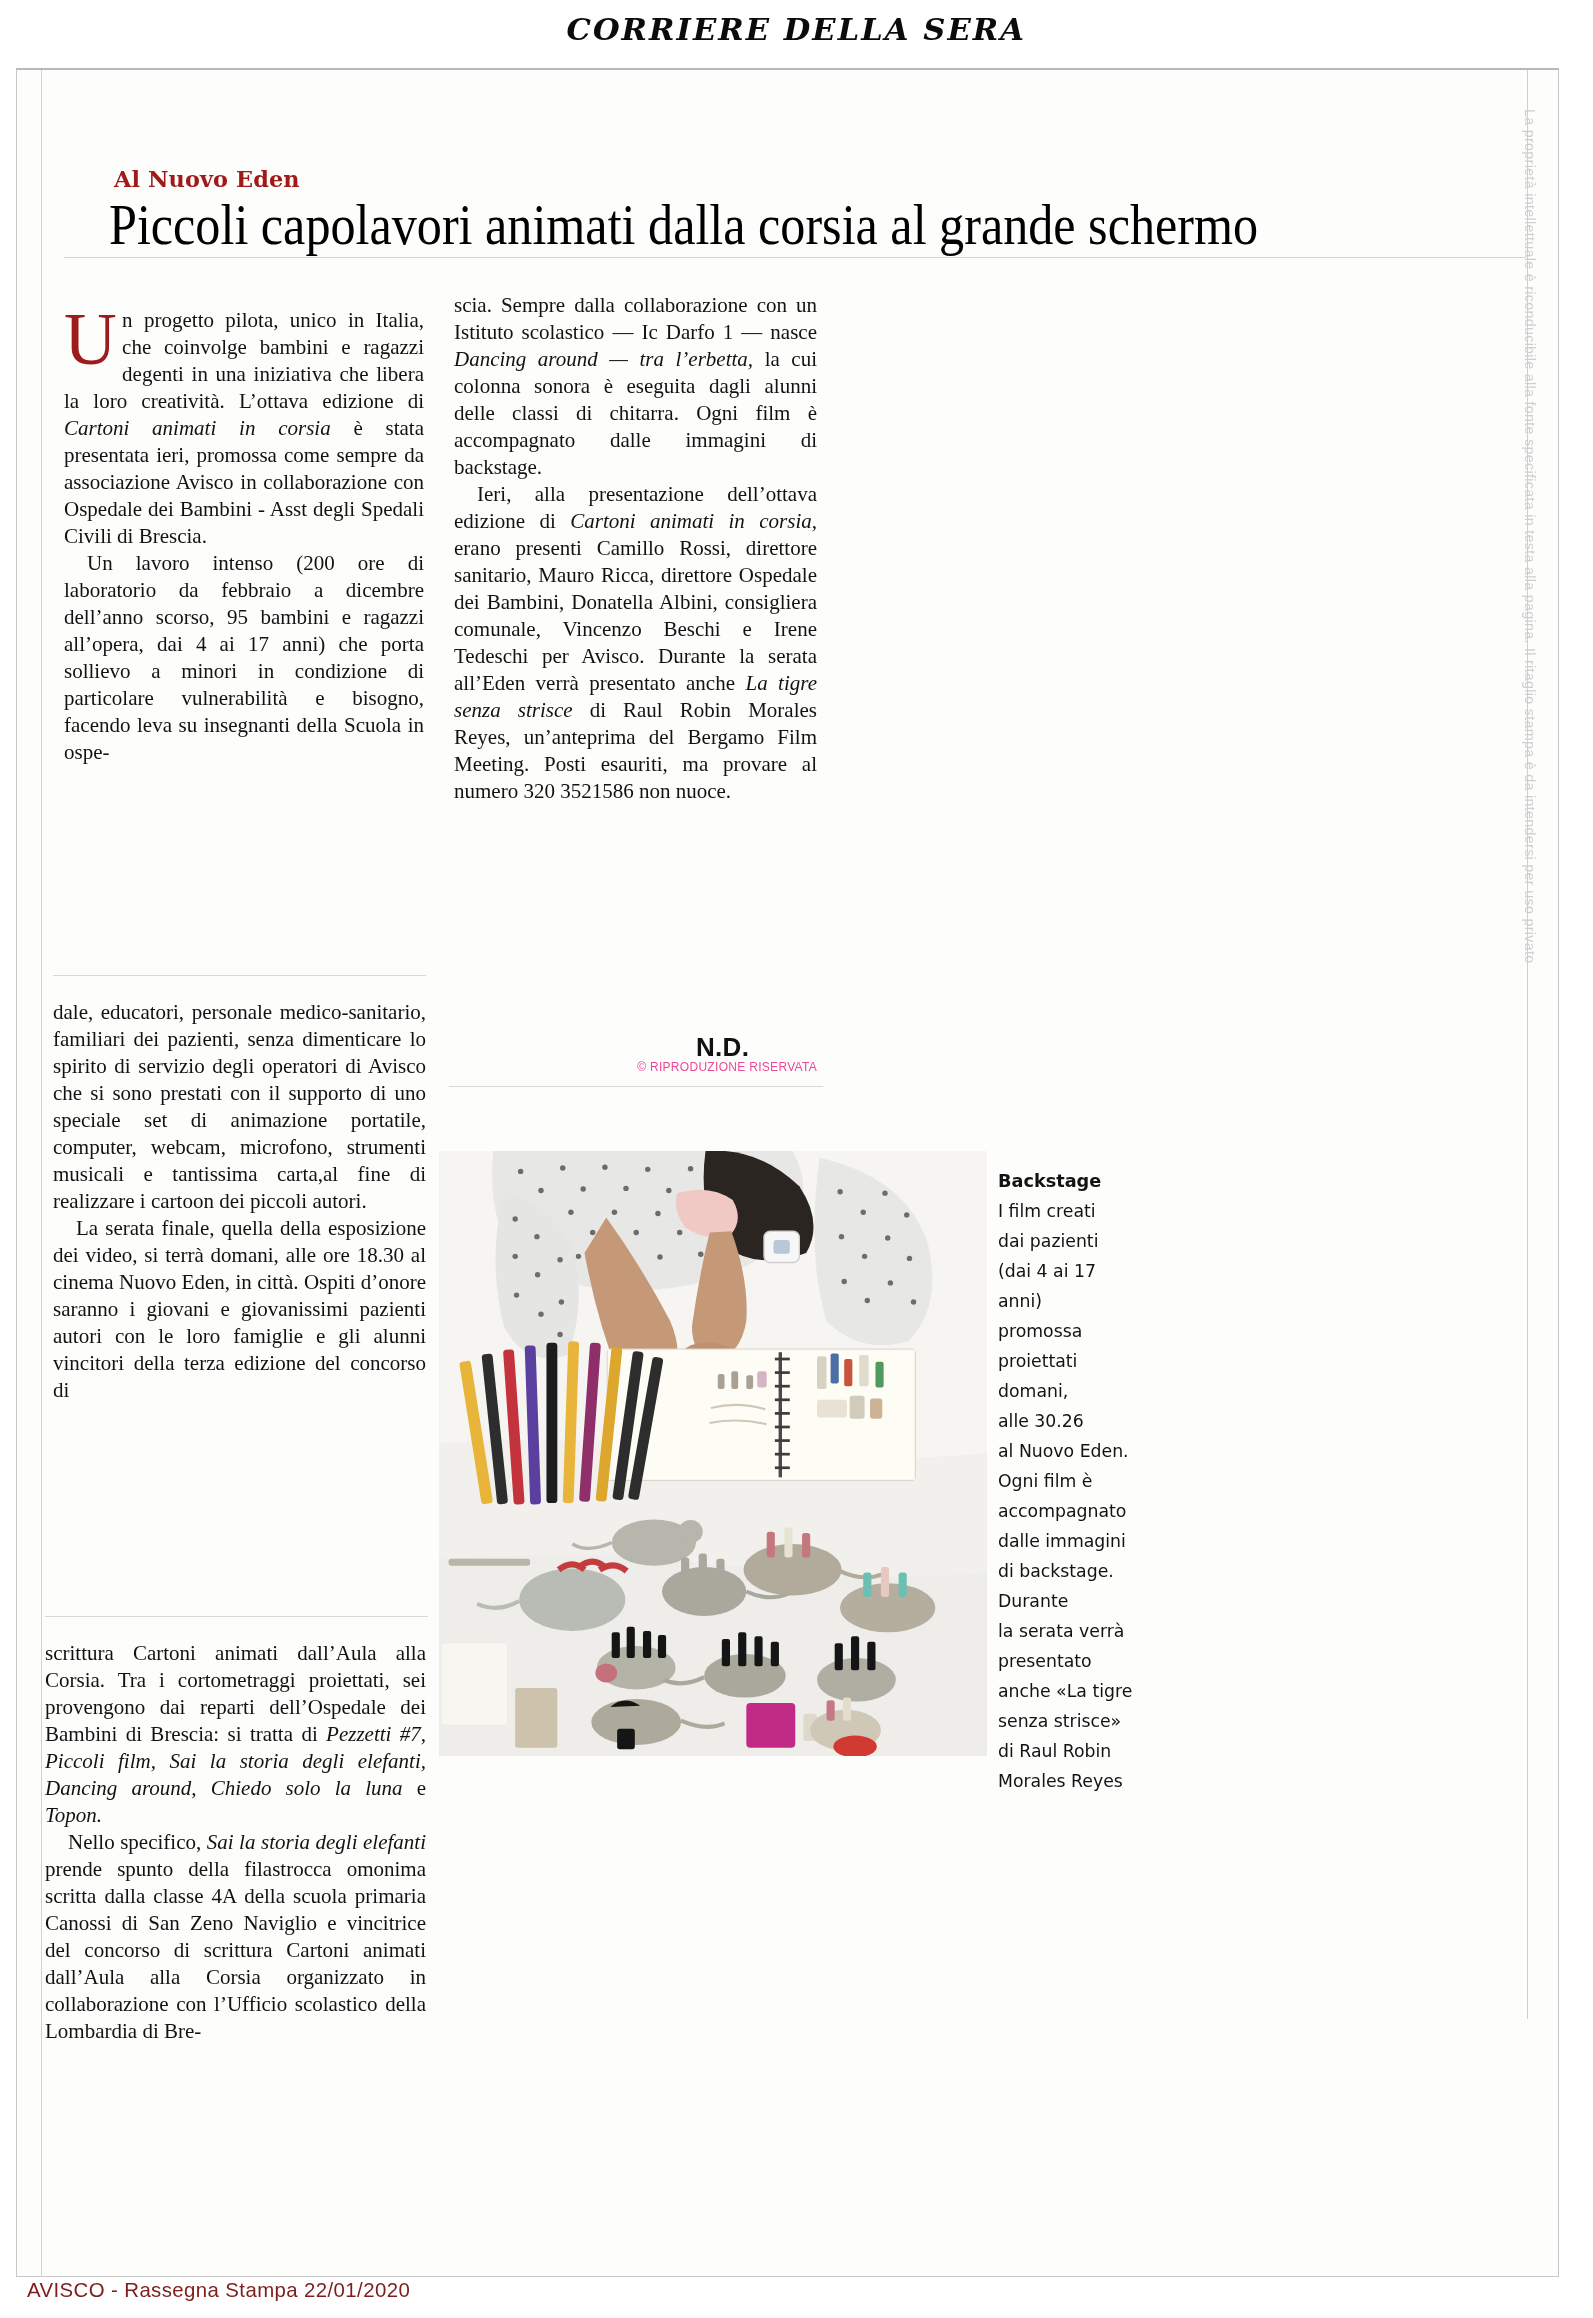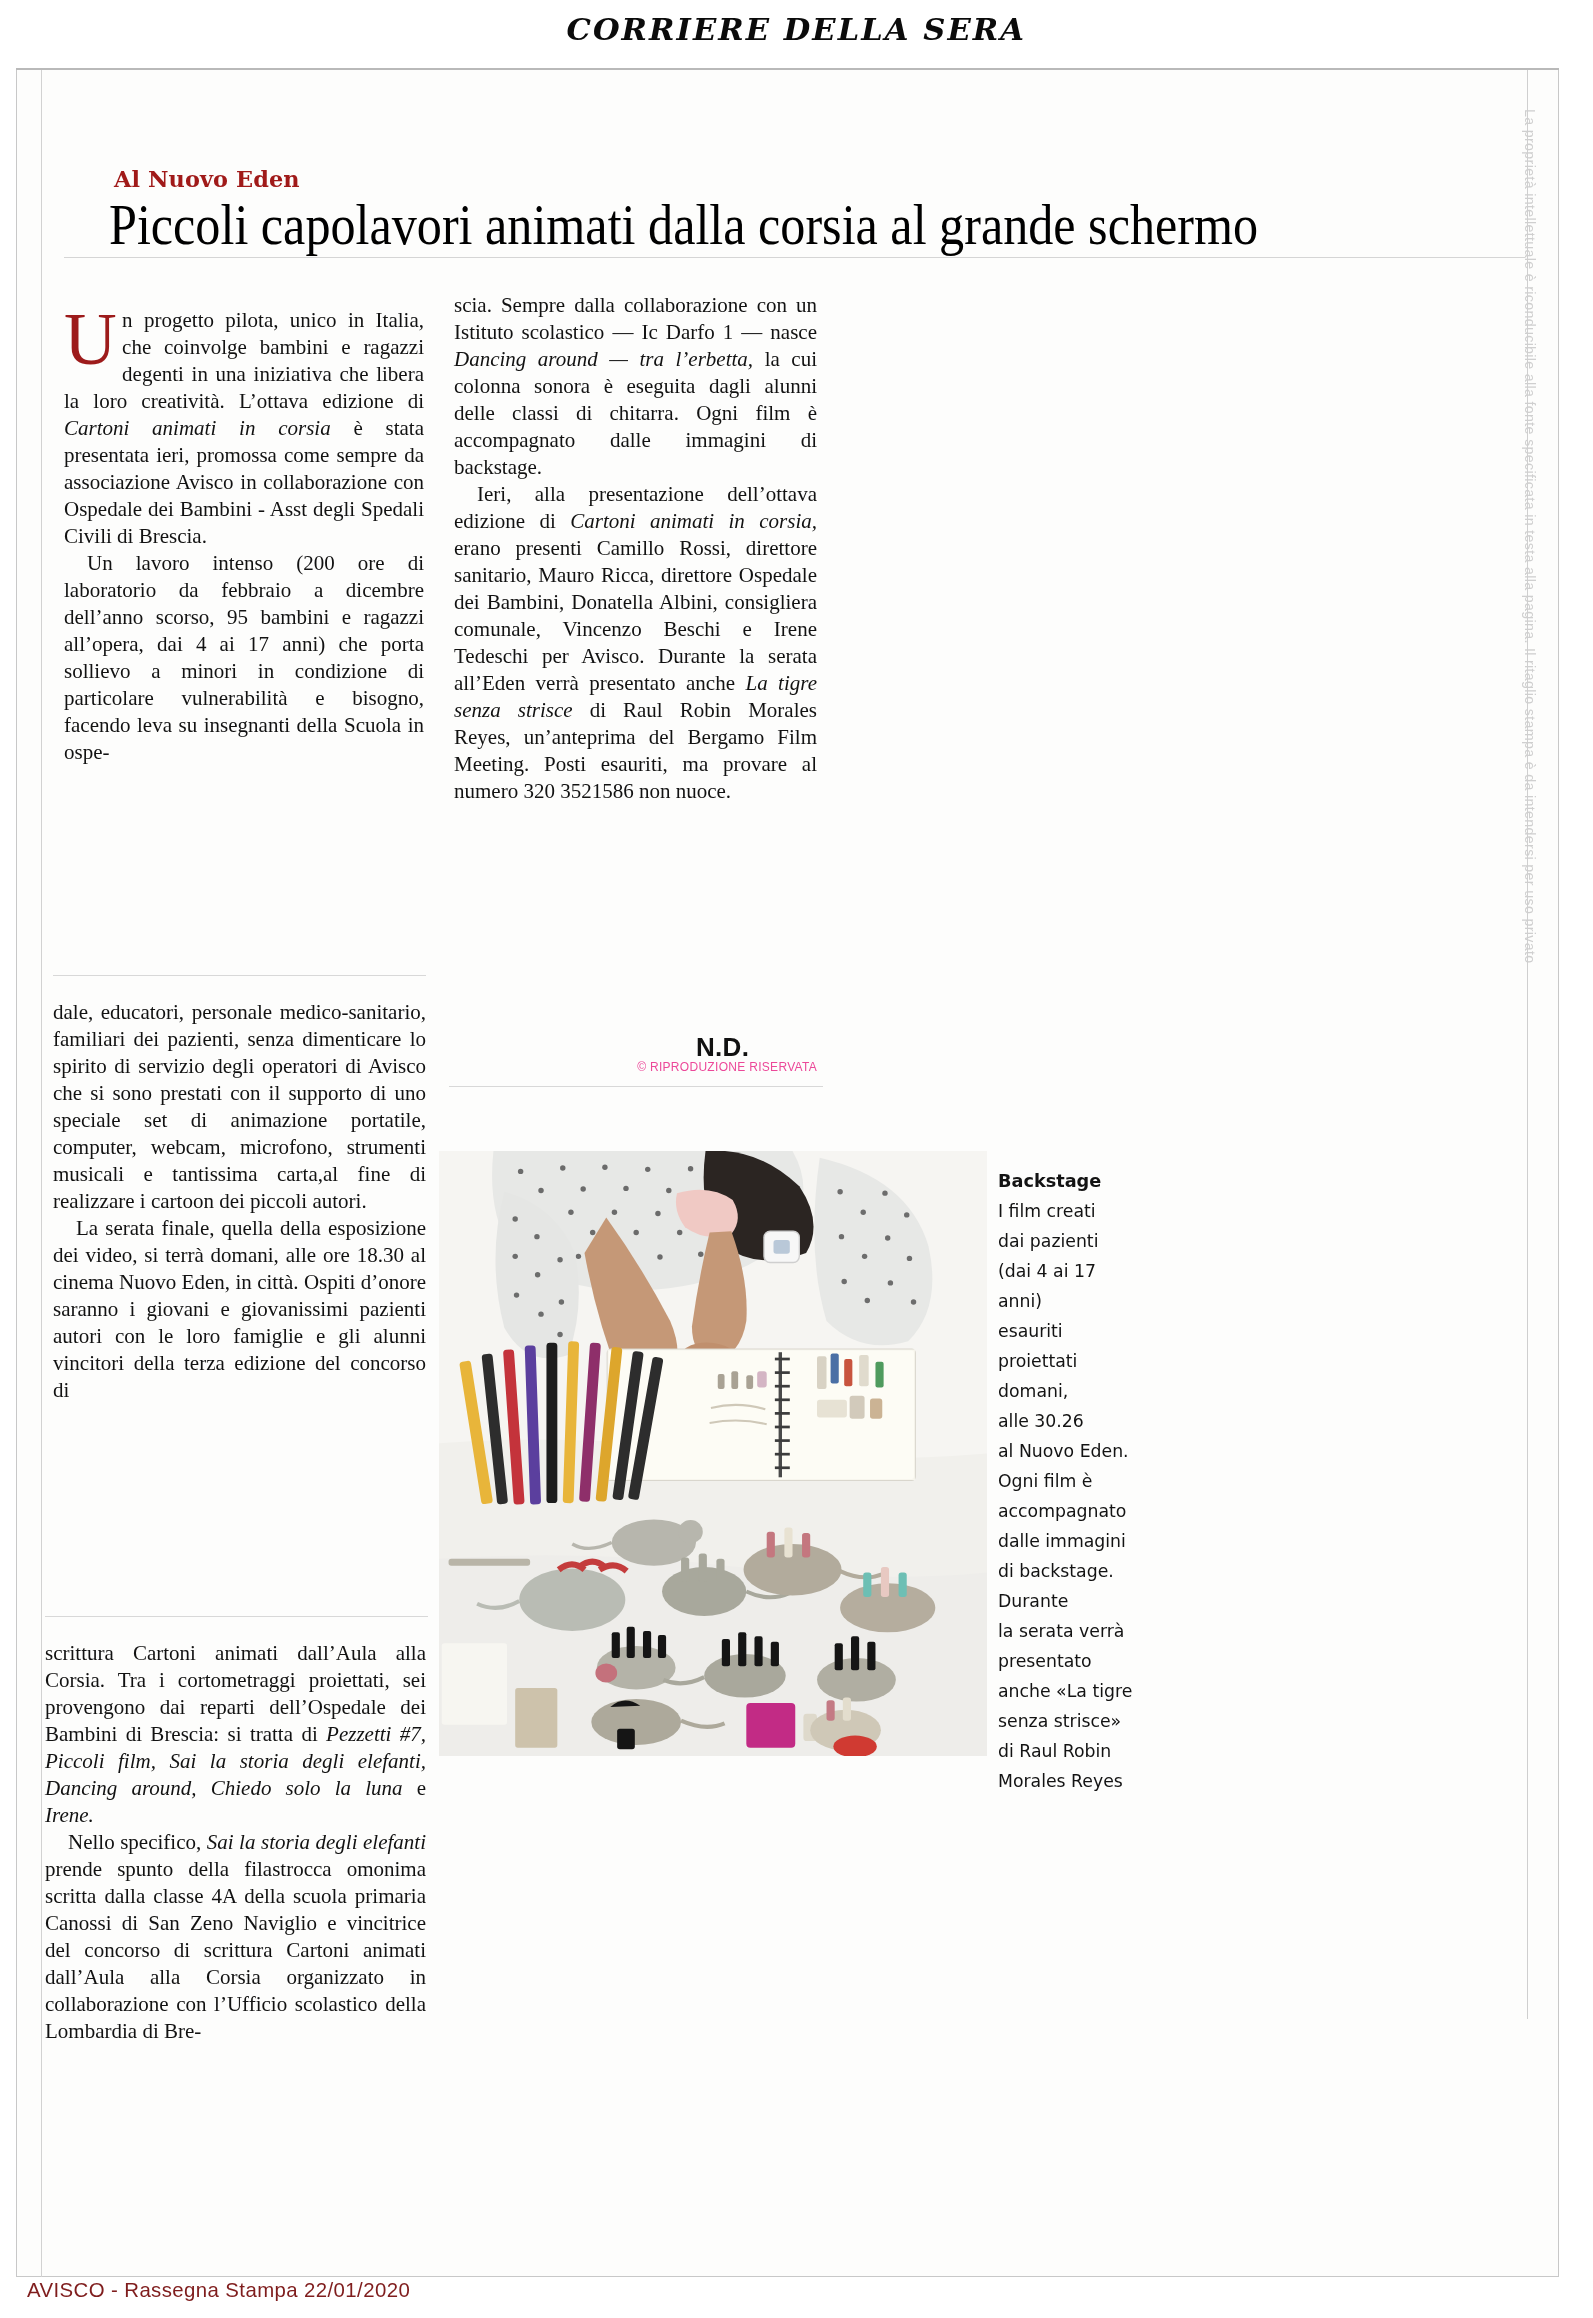--- a/index.html
+++ b/index.html
@@ -205,21 +205,21 @@
 <div id="rule-c2-1" class="block-rule"></div>
 <div id="rule-c1-2" class="block-rule"></div>
 
 <div id="col1b" class="col">
   <p class="first"><span>dale, educatori, personale medico-sanitario, familiari dei pazienti, senza dimenticare lo spirito di servizio degli operatori di Avisco che si sono prestati con il supporto di uno speciale set di animazione portatile, computer, webcam, microfono, strumenti musicali e tantissima carta,al fine di realizzare i cartoon dei piccoli autori.</span></p>
   <p><span>La serata finale, quella della esposizione dei video, si terrà domani, alle ore 18.30 al cinema Nuovo Eden, in città. Ospiti d’onore saranno i giovani e giovanissimi pazienti autori con le loro famiglie e gli alunni vincitori della terza edizione del concorso di</span></p>
 </div>
 
 <div id="col1c" class="col">
   <p class="first">
-    <span>scrittura Cartoni animati dall’Aula alla Corsia. Tra i cortometraggi proiettati, sei provengono dai reparti dell’Ospedale dei Bambini di Brescia: si tratta di </span><i>Pezzetti #7, Piccoli film, Sai la storia degli elefanti, Dancing around, Chiedo solo la luna</i><span> e </span><i>Irene.</i>
+    <span>scrittura Cartoni animati dall’Aula alla Corsia. Tra i cortometraggi proiettati, sei provengono dai reparti dell’Ospedale dei Bambini di Brescia: si tratta di </span><i>Pezzetti #7, Piccoli film, Sai la storia degli elefanti, Dancing around, Chiedo solo la luna</i><span> e </span><i>Topon.</i>
   </p>
   <p>
     <span>Nello specifico, </span><i>Sai la storia degli elefanti</i><span> prende spunto della filastrocca omonima scritta dalla classe 4A della scuola primaria Canossi di San Zeno Naviglio e vincitrice del concorso di scrittura Cartoni animati dall’Aula alla Corsia organizzato in collaborazione con l’Ufficio scolastico della Lombardia di Bre-</span>
   </p>
 </div>
 
 <div id="photo">
   <svg width="548" height="605" viewBox="0 0 806 890">
     <rect x="0" y="0" width="806" height="890" fill="#f4f3f0"></rect>
 
@@ -440,21 +440,21 @@
     <rect x="14" y="600" width="120" height="10" rx="4" fill="#b9b5a8"></rect>
   </svg>
 </div>
 
 <div id="backstage">
   <span class="bs-title">Backstage</span>
   <span class="bs-line">I film creati</span>
   <span class="bs-line">dai pazienti</span>
   <span class="bs-line">(dai 4 ai 17</span>
   <span class="bs-line">anni)</span>
-  <span class="bs-line">esauriti</span>
+  <span class="bs-line">promossa</span>
   <span class="bs-line">proiettati</span>
   <span class="bs-line">domani,</span>
   <span class="bs-line">alle 30.26</span>
   <span class="bs-line">al Nuovo Eden.</span>
   <span class="bs-line">Ogni film è</span>
   <span class="bs-line">accompagnato</span>
   <span class="bs-line">dalle immagini</span>
   <span class="bs-line">di backstage.</span>
   <span class="bs-line">Durante</span>
   <span class="bs-line">la serata verrà</span>

